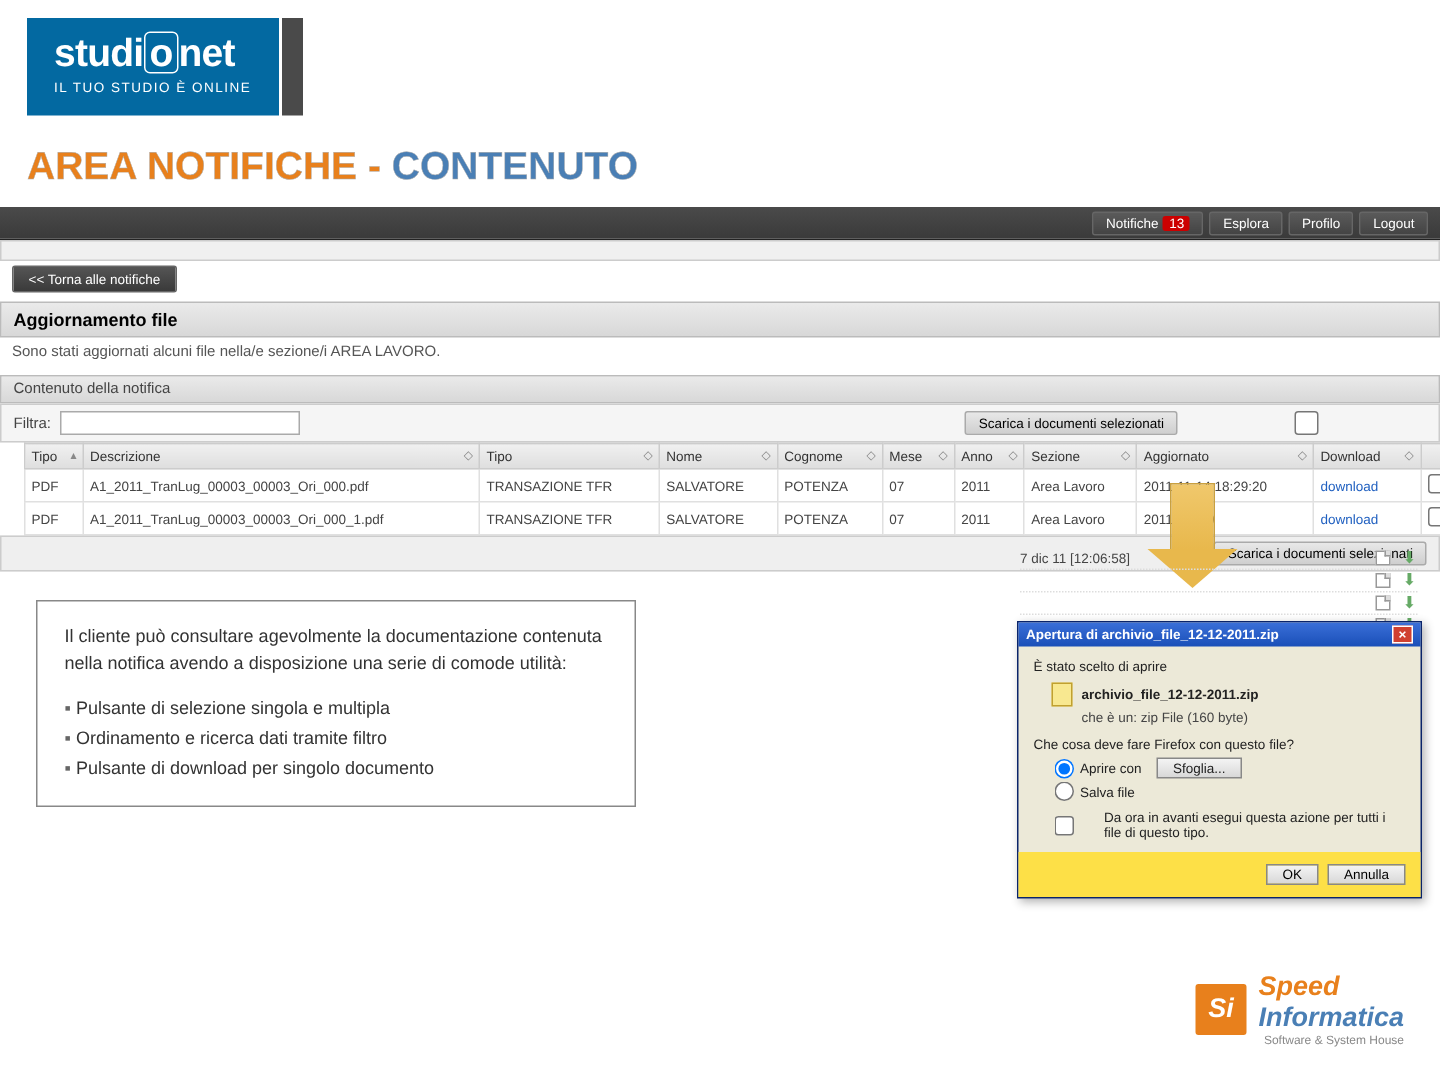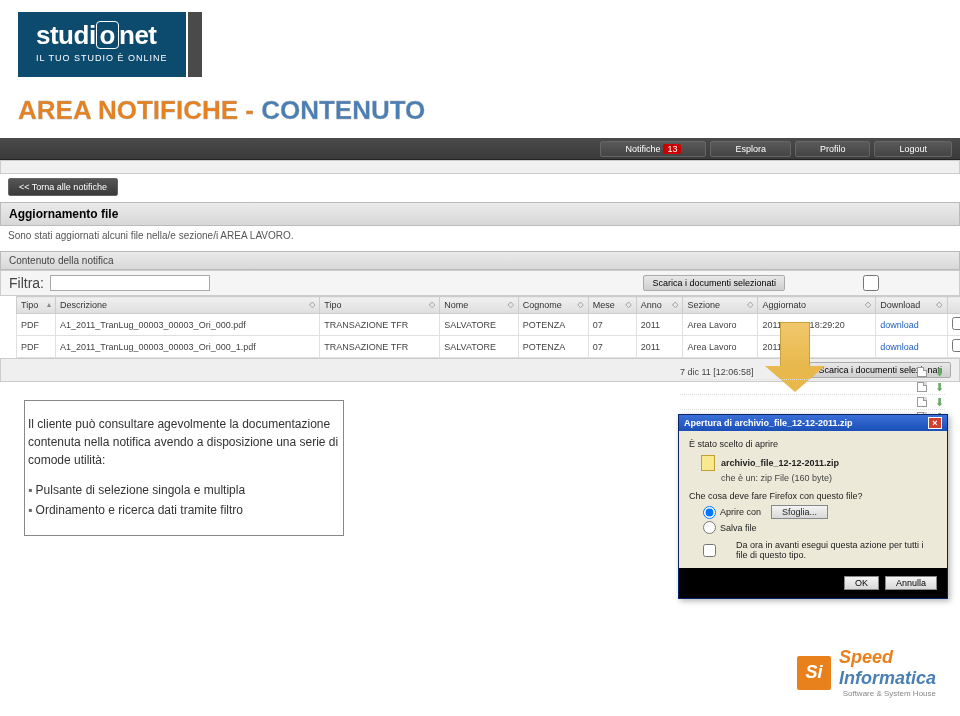--- a/index.html
+++ b/index.html
@@ -1,59 +1,59 @@
 <!DOCTYPE html>
 <html><head>
 <meta charset="utf-8">
 <style>
 * { margin: 0; padding: 0; box-sizing: border-box; }
 body { width: 960px; height: 716px; font-family: Arial, sans-serif; background: #fff; position: relative; overflow: hidden; }
 
 .logo-bar { position: absolute; top: 12px; left: 18px; display: flex; }
-.logo-box { background: #0c4a6e; padding: 8px 18px 14px 18px; }
+.logo-box { background: #0369a1; padding: 8px 18px 14px 18px; }
 .logo-main { color: #fff; font-size: 26px; font-weight: bold; letter-spacing: -0.5px; }
 .logo-main .net-inner { border: 1.5px solid #fff; border-radius: 4px; padding: 0 3px; display: inline-block; line-height: 1; }
 .logo-sub { color: #fff; font-size: 9px; letter-spacing: 1px; margin-top: 2px; text-align: right; }
 .logo-accent { background: #4a4a4a; width: 14px; margin-left: 2px; }
 
 .page-title { position: absolute; top: 95px; left: 18px; font-size: 26px; font-weight: bold; color: #e8801c; -webkit-text-stroke: 0.3px #aaa; }
 .page-title .blue { color: #4a7fb5; }
 
 .app-wrap { position: absolute; top: 138px; left: 0; width: 960px; }
 
 .topbar { background: linear-gradient(#4a4a4a,#3a3a3a); height: 22px; display: flex; justify-content: flex-end; align-items: center; padding: 0 8px; gap: 4px; border-bottom: 1px solid #222; }
-.nav-btn { background: linear-gradient(#5a5a5a,#444); color: #fff; font-size: 9px; padding: 2px 24px; border-radius: 2px; border: 1px solid #666; cursor: pointer; }
+.nav-btn { background: linear-gradient(#5a5a5a,#444); color: #fff; font-size: 9px; padding: 2px 8px; border-radius: 2px; border: 1px solid #666; cursor: pointer; }
 .nav-btn .badge { background: #c00; color: #fff; padding: 0 4px; margin-left: 3px; border-radius: 2px; }
 
 .subbar { background: #f0f0f0; height: 14px; border: 1px solid #ccc; }
 
 .back-bar { padding: 2px 8px; }
 .back-btn { display: inline-block; background: linear-gradient(#555,#3a3a3a); color: #fff; font-size: 9px; padding: 3px 10px; border-radius: 2px; border: 1px solid #666; }
 
 .section-header { background: linear-gradient(#eaeaea,#d8d8d8); border: 1px solid #bbb; padding: 4px 8px; font-size: 12px; font-weight: bold; margin-top: 4px; }
 .section-sub { font-size: 10px; color: #555; padding: 4px 8px 10px 8px; }
 
 .content-header { background: linear-gradient(#eaeaea,#d8d8d8); border: 1px solid #bbb; padding: 3px 8px; font-size: 10px; color: #444; }
 
 .filter-row { display: flex; align-items: center; padding: 4px 8px; background: #f5f5f5; border: 1px solid #ccc; gap: 6px; }
-.filter-row label { font-size: 14px; color: #444; }
+.filter-row label { font-size: 10px; color: #444; }
 .filter-row input { width: 160px; height: 16px; border: 1px solid #aaa; font-size: 10px; padding: 0 3px; }
 .filter-row .spacer { flex: 1; }
 .dl-selected { background: linear-gradient(#e8e8e8,#cfcfcf); border: 1px solid #aaa; font-size: 9px; padding: 2px 8px; border-radius: 2px; cursor: pointer; }
 
 table.grid { width: 100%; border-collapse: collapse; font-size: 9px; margin-left: 16px; }
 table.grid th { background: linear-gradient(#f0f0f0,#dedede); border: 1px solid #ccc; padding: 3px 4px; text-align: left; font-weight: normal; color: #333; }
 table.grid th .sort { float: right; color: #888; font-size: 8px; }
 table.grid td { border: 1px solid #e0e0e0; padding: 3px 4px; color: #444; }
 table.grid .dl-link { color: #2060c0; cursor: pointer; }
 table.grid input[type=checkbox] { margin: 0; }
 
 .bottom-dl { display: flex; justify-content: flex-end; padding: 3px 8px; background: #efefef; border: 1px solid #ccc; }
 
-.callout { position: absolute; top: 400px; left: 24px; width: 320px; border: 1px solid #888; background: #fff; padding: 14px 3px; font-size: 12px; color: #333; line-height: 1.5; }
+.callout { position: absolute; top: 400px; left: 24px; width: 400px; border: 1px solid #888; background: #fff; padding: 14px 18px; font-size: 12px; color: #333; line-height: 1.5; }
 .callout .lead { margin-bottom: 12px; }
 .callout ul { list-style: none; }
 .callout li::before { content: "▪ "; color: #666; }
 .callout li { margin-bottom: 2px; }
 
 .right-panel { position: absolute; top: 365px; left: 680px; width: 265px; font-size: 9px; }
 .rp-row { display: flex; align-items: center; justify-content: space-between; border-bottom: 1px dotted #ddd; padding: 2px 0; color: #444; }
 .rp-row .icons { display: flex; gap: 8px; }
 .rp-row .icons span { width: 10px; height: 10px; display: inline-block; }
 .ic-doc { background: #fff; border: 1px solid #999; position: relative; }
@@ -71,21 +71,21 @@
 .dlg-body .q { margin-bottom: 6px; }
 .dlg-file { display: flex; align-items: center; gap: 6px; margin: 3px 0 2px 12px; }
 .dlg-file .fic { width: 14px; height: 16px; background: #f8e890; border: 1px solid #c0a030; }
 .dlg-meta { margin-left: 32px; color: #444; margin-bottom: 8px; }
 .dlg-q2 { margin-bottom: 4px; }
 .dlg-opts { margin-left: 14px; margin-bottom: 6px; }
 .dlg-opts label { display: flex; align-items: center; gap: 4px; margin-bottom: 2px; }
 .dlg-btn { background: linear-gradient(#f4f4f4,#d8d8d8); border: 1px solid #888; padding: 1px 10px; font-size: 9px; cursor: pointer; }
 .dlg-browse { margin-left: 6px; }
 .dlg-check { margin: 6px 0 0 14px; display: flex; align-items: center; gap: 20px; }
-.dlg-foot { display: flex; justify-content: flex-end; gap: 6px; padding: 8px 10px; background: #000000; }
+.dlg-foot { display: flex; justify-content: flex-end; gap: 6px; padding: 8px 10px; background: #fde047; }
 
 .footer-logo { position: absolute; bottom: 18px; right: 24px; display: flex; align-items: center; gap: 8px; }
 .fl-box { background: #e8801c; width: 34px; height: 34px; display: flex; align-items: center; justify-content: center; color: #fff; font-weight: bold; font-size: 18px; font-style: italic; border-radius: 2px; }
 .fl-text .t1 { color: #4a7fb5; font-style: italic; font-weight: bold; font-size: 18px; }
 .fl-text .t1 .orange { color: #e8801c; }
 .fl-text .t2 { color: #888; font-size: 8px; text-align: right; }
 </style>
 </head>
 <body>
 
@@ -173,20 +173,21 @@
   <div class="bottom-dl">
     <span class="dl-selected">Scarica i documenti selezionati</span>
   </div>
 </div>
 
 <div class="callout">
   <div class="lead">Il cliente può consultare agevolmente la documentazione contenuta nella notifica avendo a disposizione una serie di comode utilità:</div>
   <ul id="callout-list">
       <li>Pulsante di selezione singola e multipla</li>
       <li>Ordinamento e ricerca dati tramite filtro</li>
+      <li>Pulsante di download per singolo documento</li>
     </ul>
 </div>
 
 <div class="arrow-shape">
   <div class="arrow-body"></div>
     <div class="arrow-head"></div>
 </div>
 
 <div class="right-panel" id="right-panel">
     <div class="rp-row">

